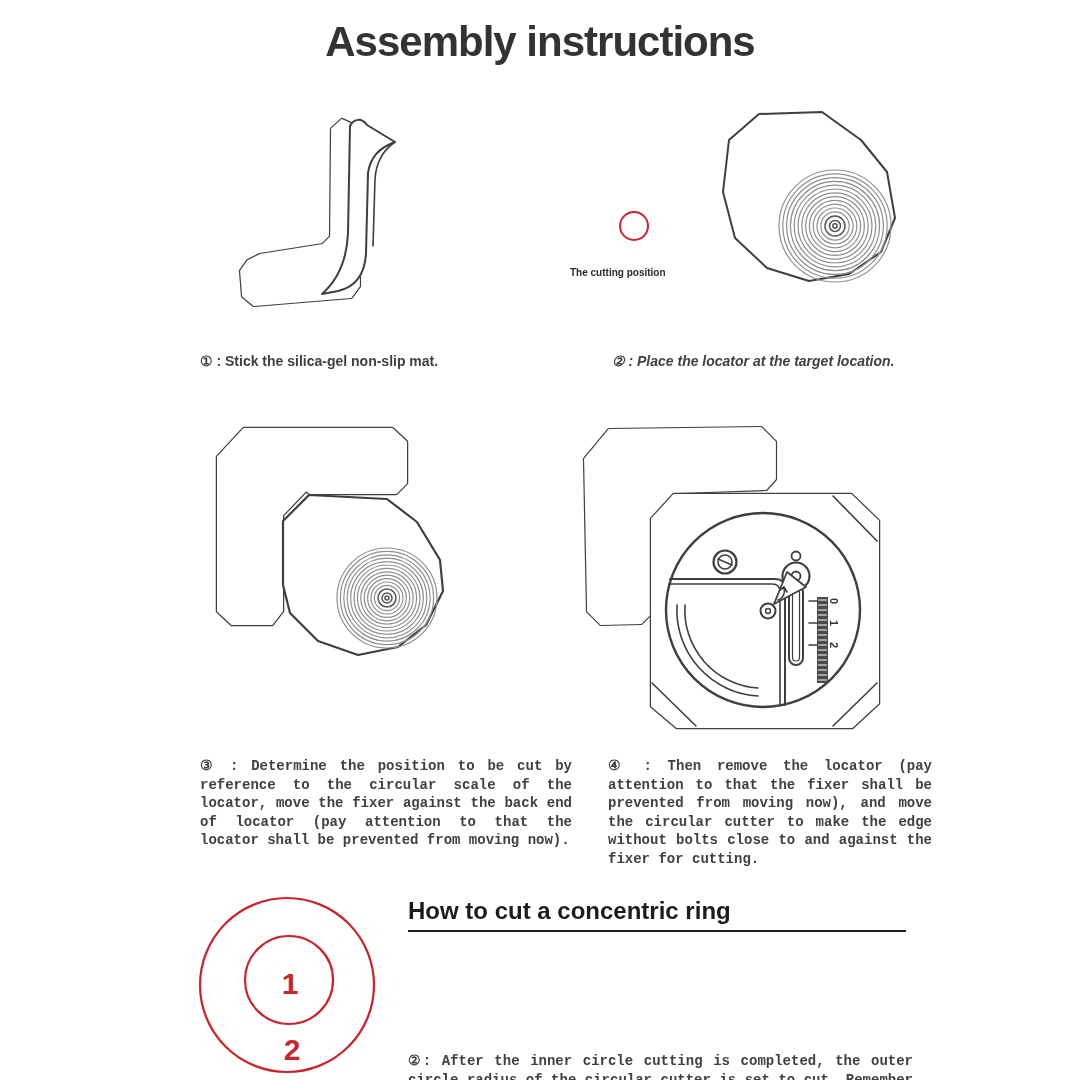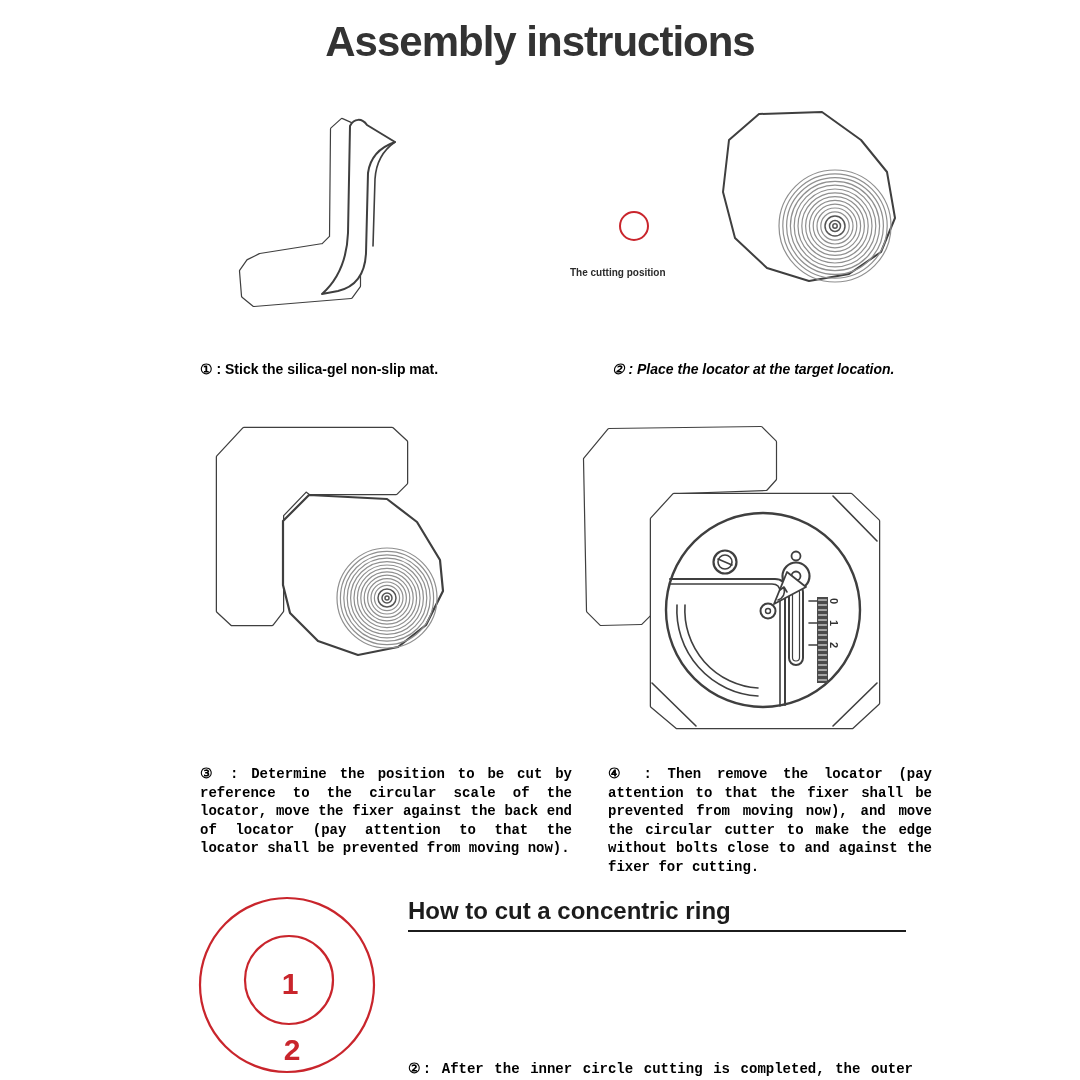--- a/index.html
+++ b/index.html
@@ -1,21 +1,21 @@
 <!DOCTYPE html>
 <html><head>
 <meta charset="utf-8">
 <style>
   html,body{margin:0;padding:0;background:#fff;}
   #page{position:relative;width:1080px;height:1080px;background:#ffffff;
         font-family:"Liberation Sans",sans-serif;color:#2b2b2b;overflow:hidden;padding-left:16px;}
   .abs{position:absolute;}
   #title{top:18px;left:0;width:1080px;text-align:center;font-size:42px;font-weight:bold;
          color:#333333;letter-spacing:-1px;}
-  .cap{font-weight:bold;font-size:14px;line-height:18.5px;color:#000000;margin-top:8px;}
+  .cap{font-weight:bold;font-size:14px;line-height:18.5px;color:#404040;}
   .nowrap{white-space:nowrap;}
   .just{text-align:justify;font-family:Liberation Mono, monospace;}
   #cut-label{left:570px;top:255px;font-weight:bold;font-size:10px;white-space:nowrap;margin-top:12px;}
   #marker{left:619px;top:211px;width:26px;height:26px;border:2px solid #c9252c;border-radius:50%;}
   #cap1{left:200px;top:352px;}
   #cap2{left:612px;top:352px;font-style:italic;}
   #cap3{left:200px;top:757px;width:372px;}
   #cap4{left:608px;top:757px;width:324px;}
   #heading{left:408px;top:897px;width:498px;font-size:24px;font-weight:bold;color:#1c1c1c;
            border-bottom:2.5px solid #1c1c1c;padding-bottom:5px;}

